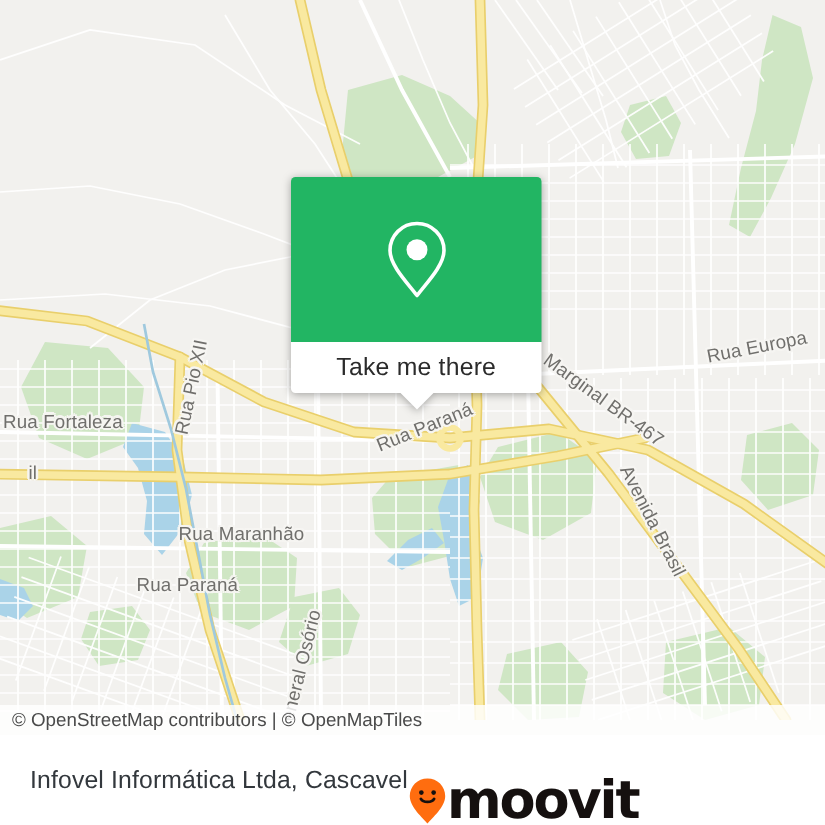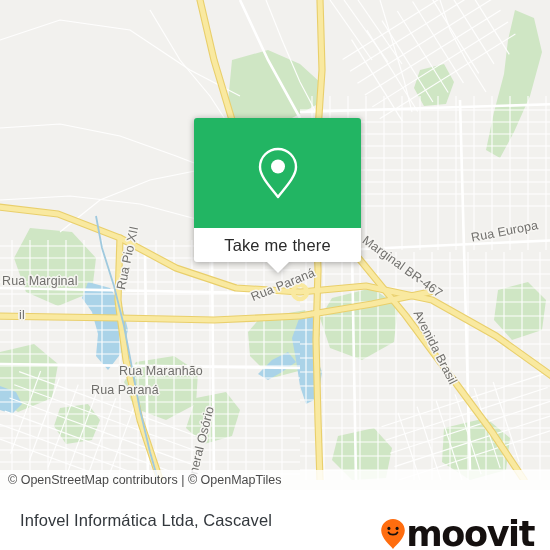--- a/index.html
+++ b/index.html
@@ -62,21 +62,21 @@
     z-index:20;
   }
   .attrib-text{
     font-size:12.5px;color:#4a4a4a;padding-left:8px;
     font-family:"Liberation Sans", sans-serif;white-space:nowrap;
   }
 
   
   .footer{
     position:absolute;left:0;top:490px;width:550px;height:60px;
-    background:#ffffff;display:flex;align-items:center;justify-content:space-between;
+    background:#ffffff;display:flex;align-items:center;
     z-index:25;
   }
   .footer-title{
     font-size:16.5px;color:#33383d;padding-left:20px;letter-spacing:.1px;
     font-family:"Liberation Sans", sans-serif;white-space:nowrap;
   }
   .brand{display:flex;align-items:center;padding-right:16px;margin-top:28px;}
   .brand-mark{width:26px;height:32px;margin-right:1px;display:block;}
   .brand-word{
     font-size:35px;font-weight:bold;color:#15100f;letter-spacing:-1.4px;
@@ -314,24 +314,24 @@
 
         <circle cx="300" cy="292" r="7" fill="none" stroke="#f9e9a0" stroke-width="4.4"></circle>
 
         <g fill="none" stroke="#9fc9de" stroke-width="1.8">
           <path d="M96,216 L102,248 L114,286 L124,326 L132,368 L140,410 L150,452 L158,480"></path>
         </g>
       </g>
     </svg>
 
     <div>
-      <div class="street-label" style="left:2px;top:274px;">Rua Marginal</div>
+      <div class="street-label" style="left:2px;top:274px;">Rua Fortaleza</div>
       <div class="street-label" style="left:-1px;top:308px;margin-left:20px;">il</div>
       <div class="street-label" style="left:114px;top:288px;transform:rotate(-78deg);transform-origin:left top;">Rua Pio XII</div>
-      <div class="street-label" style="left:119px;top:364px;">Rua Maranhão</div>
+      <div class="street-label" style="left:119px;top:349px;">Rua Maranhão</div>
       <div class="street-label" style="left:91px;top:383px;">Rua Paraná</div>
       <div class="street-label" style="left:249px;top:291px;transform:rotate(-22deg);transform-origin:left top;">Rua Paraná</div>
       <div class="street-label" style="left:196px;top:478px;transform:rotate(-76deg);transform-origin:left bottom;">General Osório</div>
       <div class="street-label" style="left:368px;top:233px;transform:rotate(36deg);transform-origin:left top;">Marginal BR-467</div>
       <div class="street-label" style="left:423px;top:308px;transform:rotate(63deg);transform-origin:left top;">Avenida Brasil</div>
       <div class="street-label" style="left:470px;top:231px;transform:rotate(-11deg);transform-origin:left top;">Rua Europa</div>
     </div>
 
     <div class="popup">
       <div class="popup-top" style="background:#22b563;">

